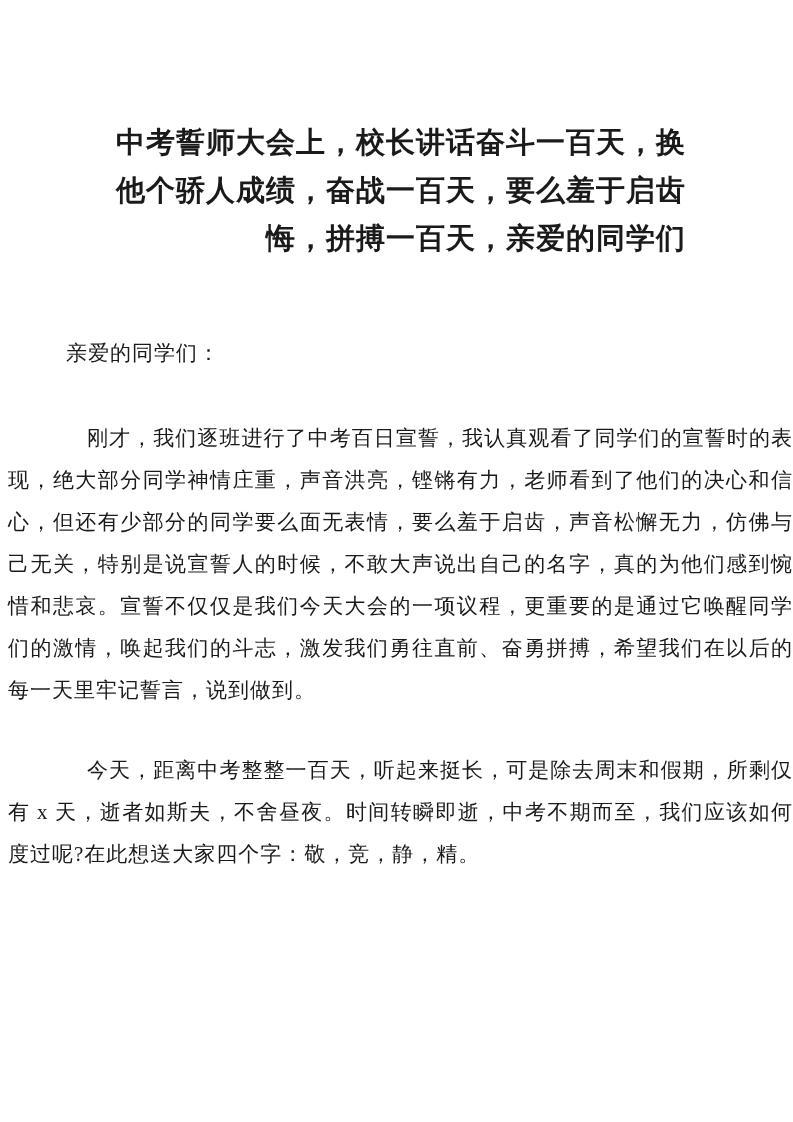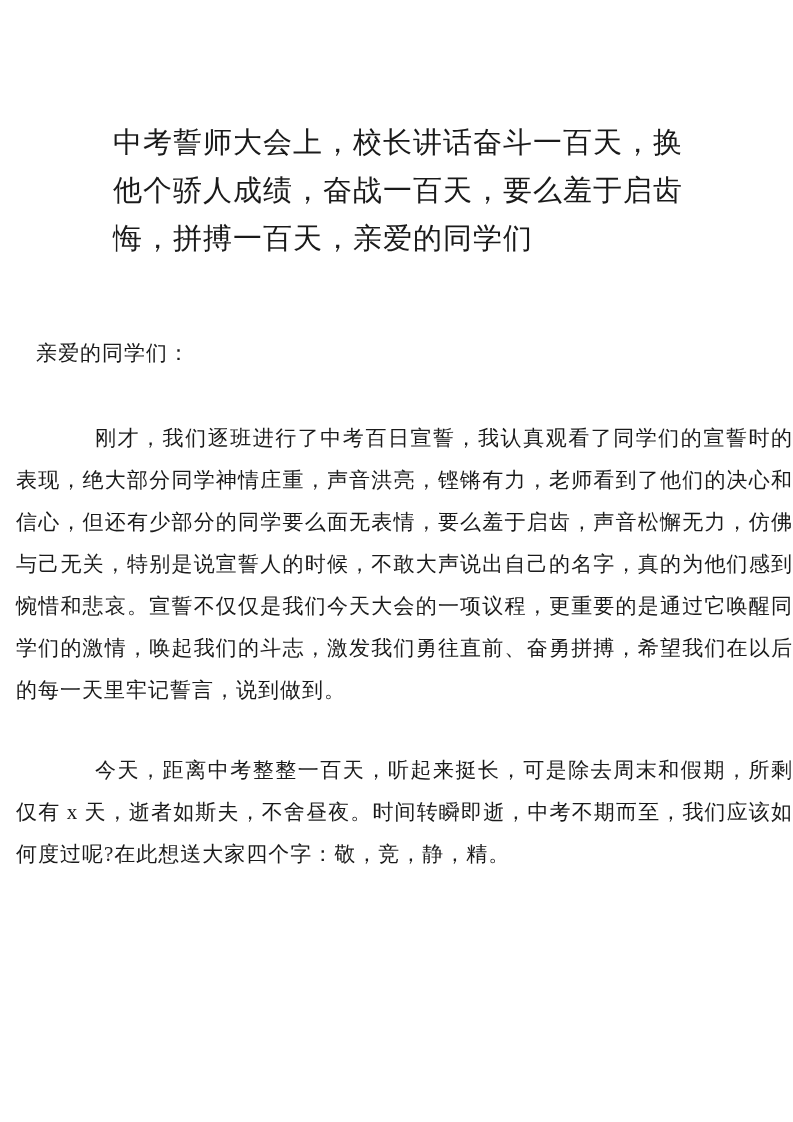--- a/index.html
+++ b/index.html
@@ -13,45 +13,46 @@
     height: 1122px;
     background: #ffffff;
     color: #1a1a1a;
     font-family: "Liberation Serif", "DejaVu Serif", serif;
     overflow: hidden;
     box-sizing: border-box;
   }
   .doc-title {
     margin: 118px 107px 0 113px;
     font-size: 29px;
-    font-weight: normal;
+    font-weight: bold;
     line-height: 48px;
     letter-spacing: 1px;
-    text-align: left;
+    text-align: right;
     color: inherit;
   }
   .title-line {
     display: block;
     white-space: nowrap;
   }
   .body-text {
     margin-left: 113px;
     margin-right: 107px;
     font-size: 21px;
     line-height: 42px;
     letter-spacing: 1px;
     text-align: justify;
     color: inherit;
   }
   p.greeting {
     margin: 70px 0 0 0;
     text-indent: 36px;
+    padding-left: 30px;
   }
   p.para {
-    margin: 43px 0 0 16px;
+    margin: 43px 0 0 8px;
     text-indent: 79px;
   }
   p.para.second {
     margin-top: 38px;
   }
 </style>
 </head>
 <body>
 
 <div class="page" style="background: rgb(255, 255, 255); color: rgb(26, 26, 26);">

